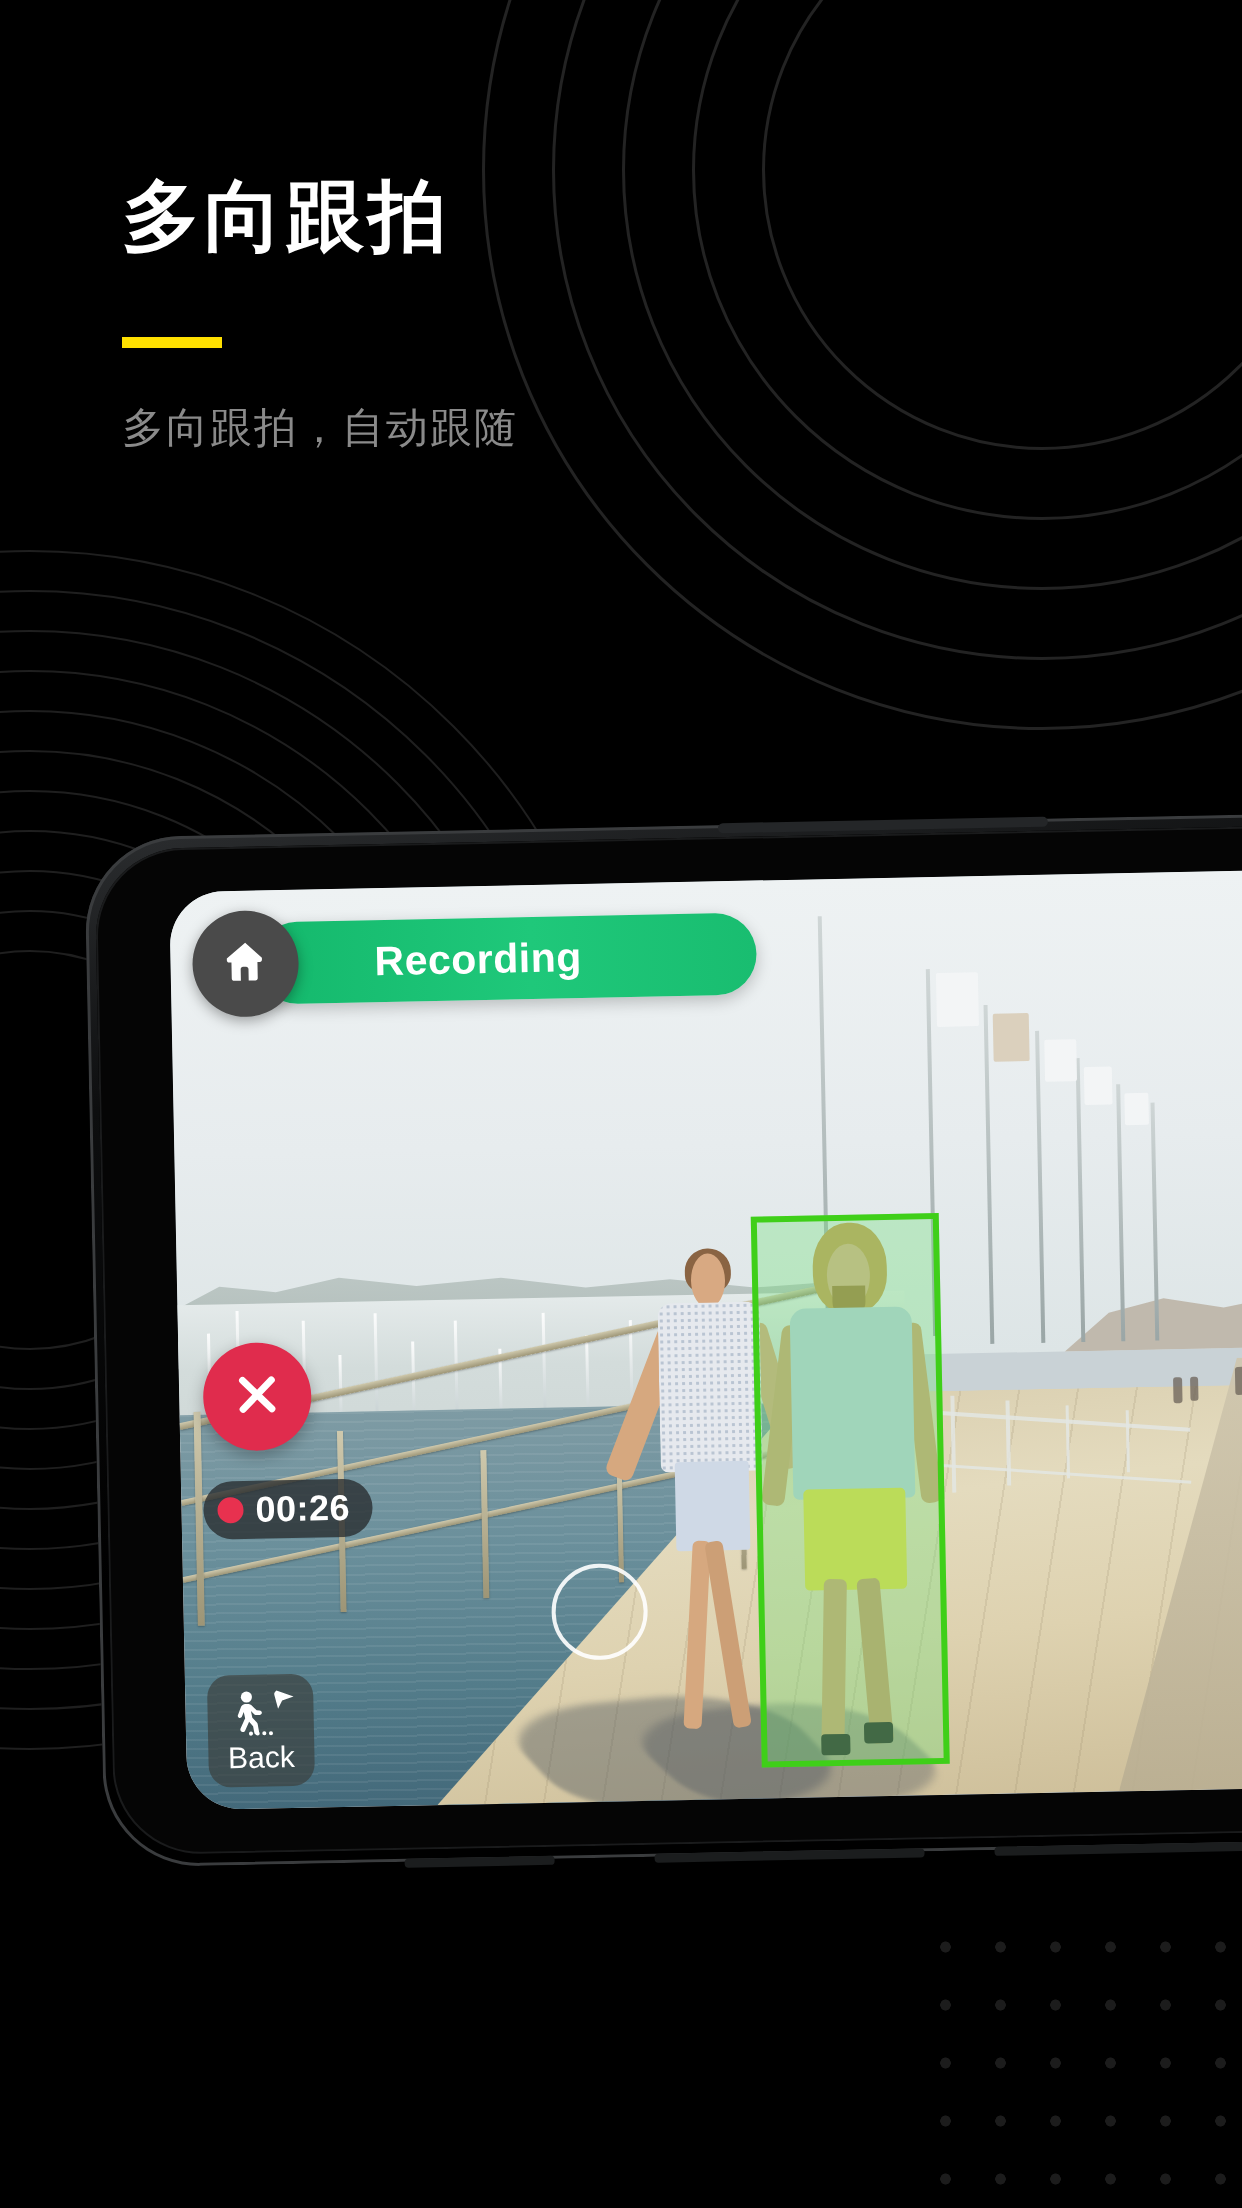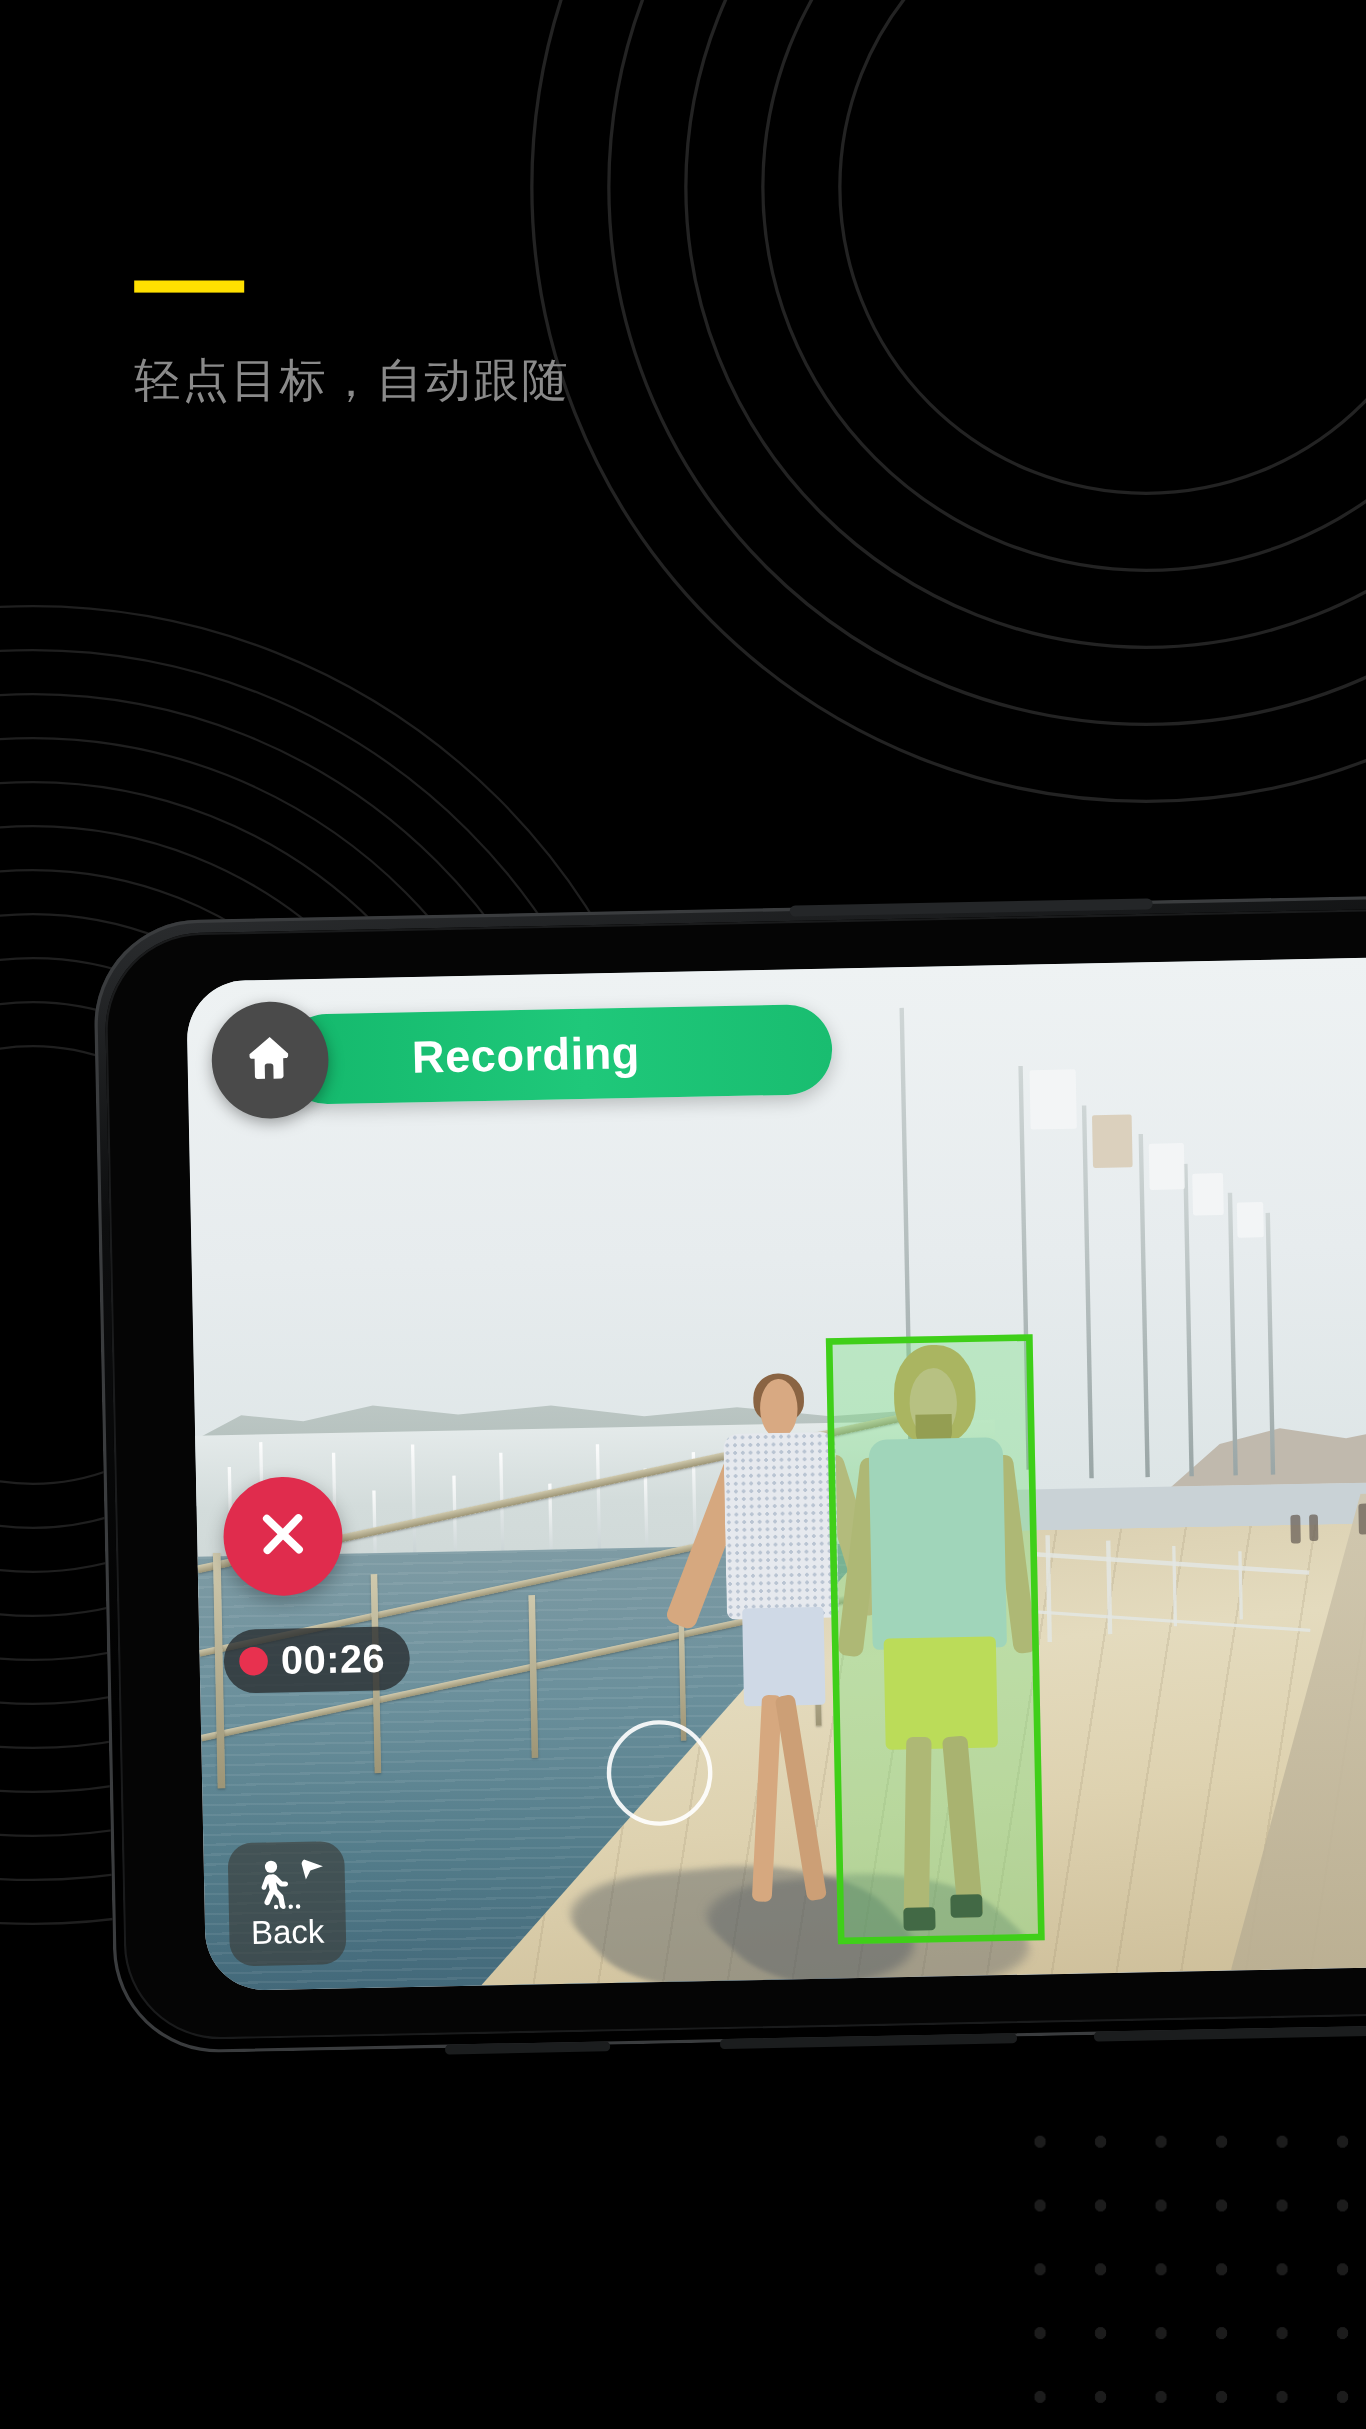--- a/index.html
+++ b/index.html
@@ -278,22 +278,23 @@
   <span style="width:880px;height:880px"></span>
   <span style="width:960px;height:960px"></span>
   <span style="width:1040px;height:1040px"></span>
   <span style="width:1120px;height:1120px"></span>
   <span style="width:1200px;height:1200px"></span>
 </div>
 
 <div class="dot-grid"></div>
 
 <div class="header">
+  <div class="title">多向跟拍</div>
   <div class="accent-bar"></div>
-  <div class="subtitle">轻点目标，自动跟随</div>
+  <div class="subtitle">多向跟拍，自动跟随</div>
 </div>
 
 <div class="phone-wrap">
   <div class="phone-body">
     <div class="speaker"></div>
     <div class="btm-ports">
       <i style="left:0px;width:150px"></i>
       <i style="left:250px;width:270px"></i>
       <i style="left:590px;width:270px"></i>
     </div>

